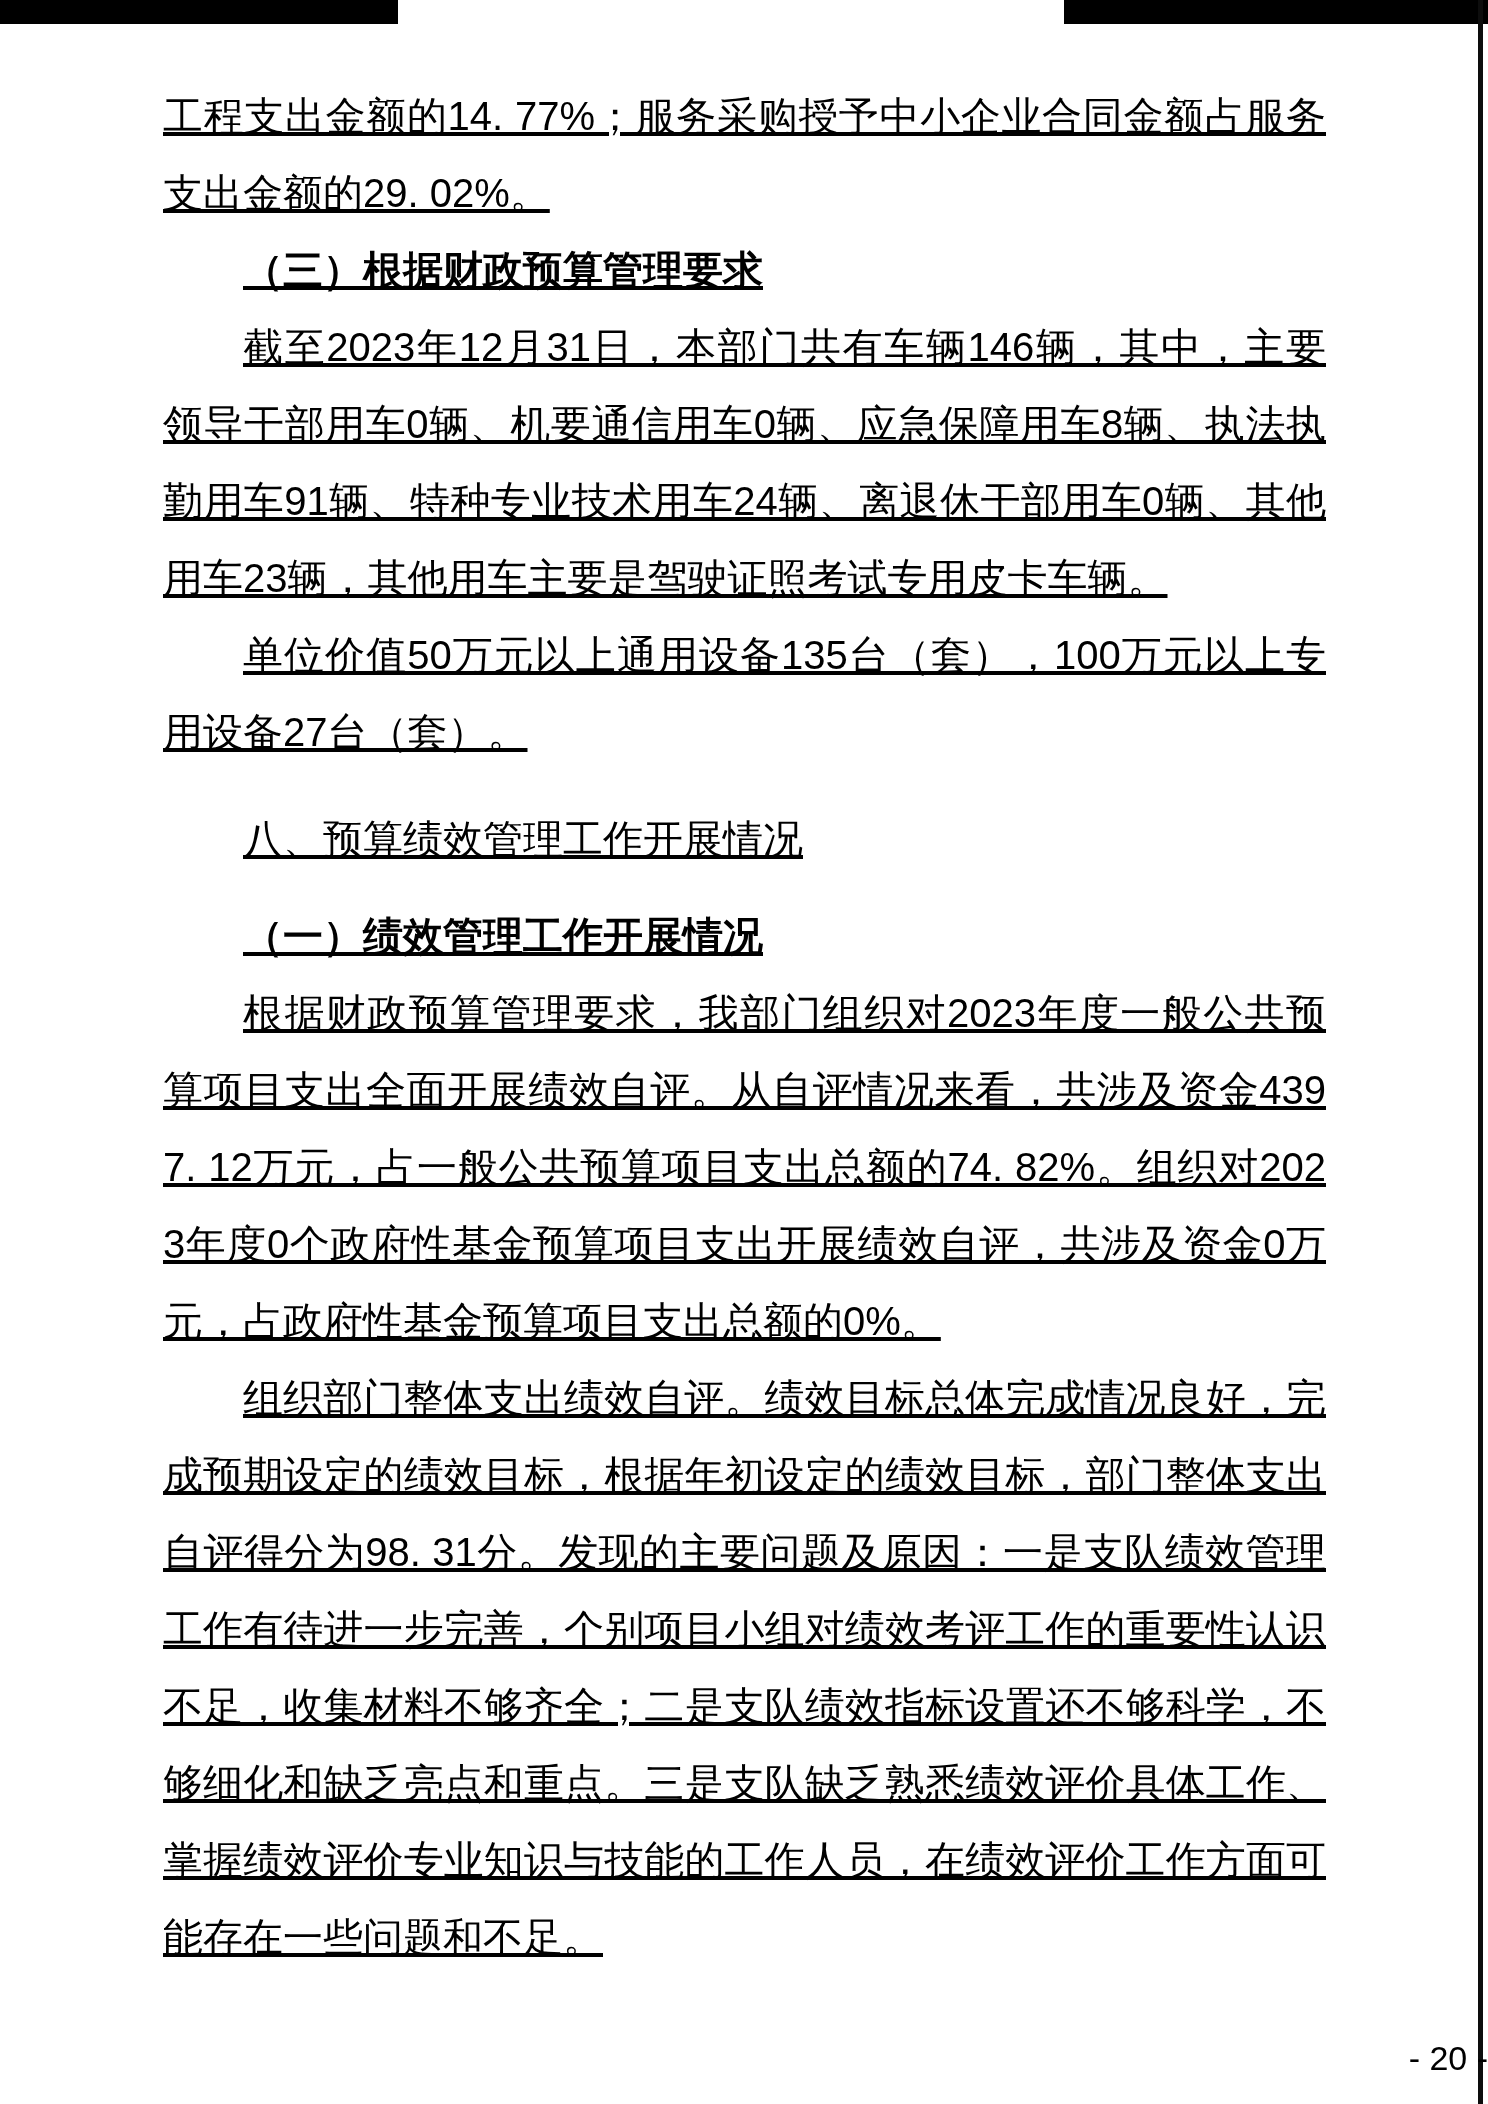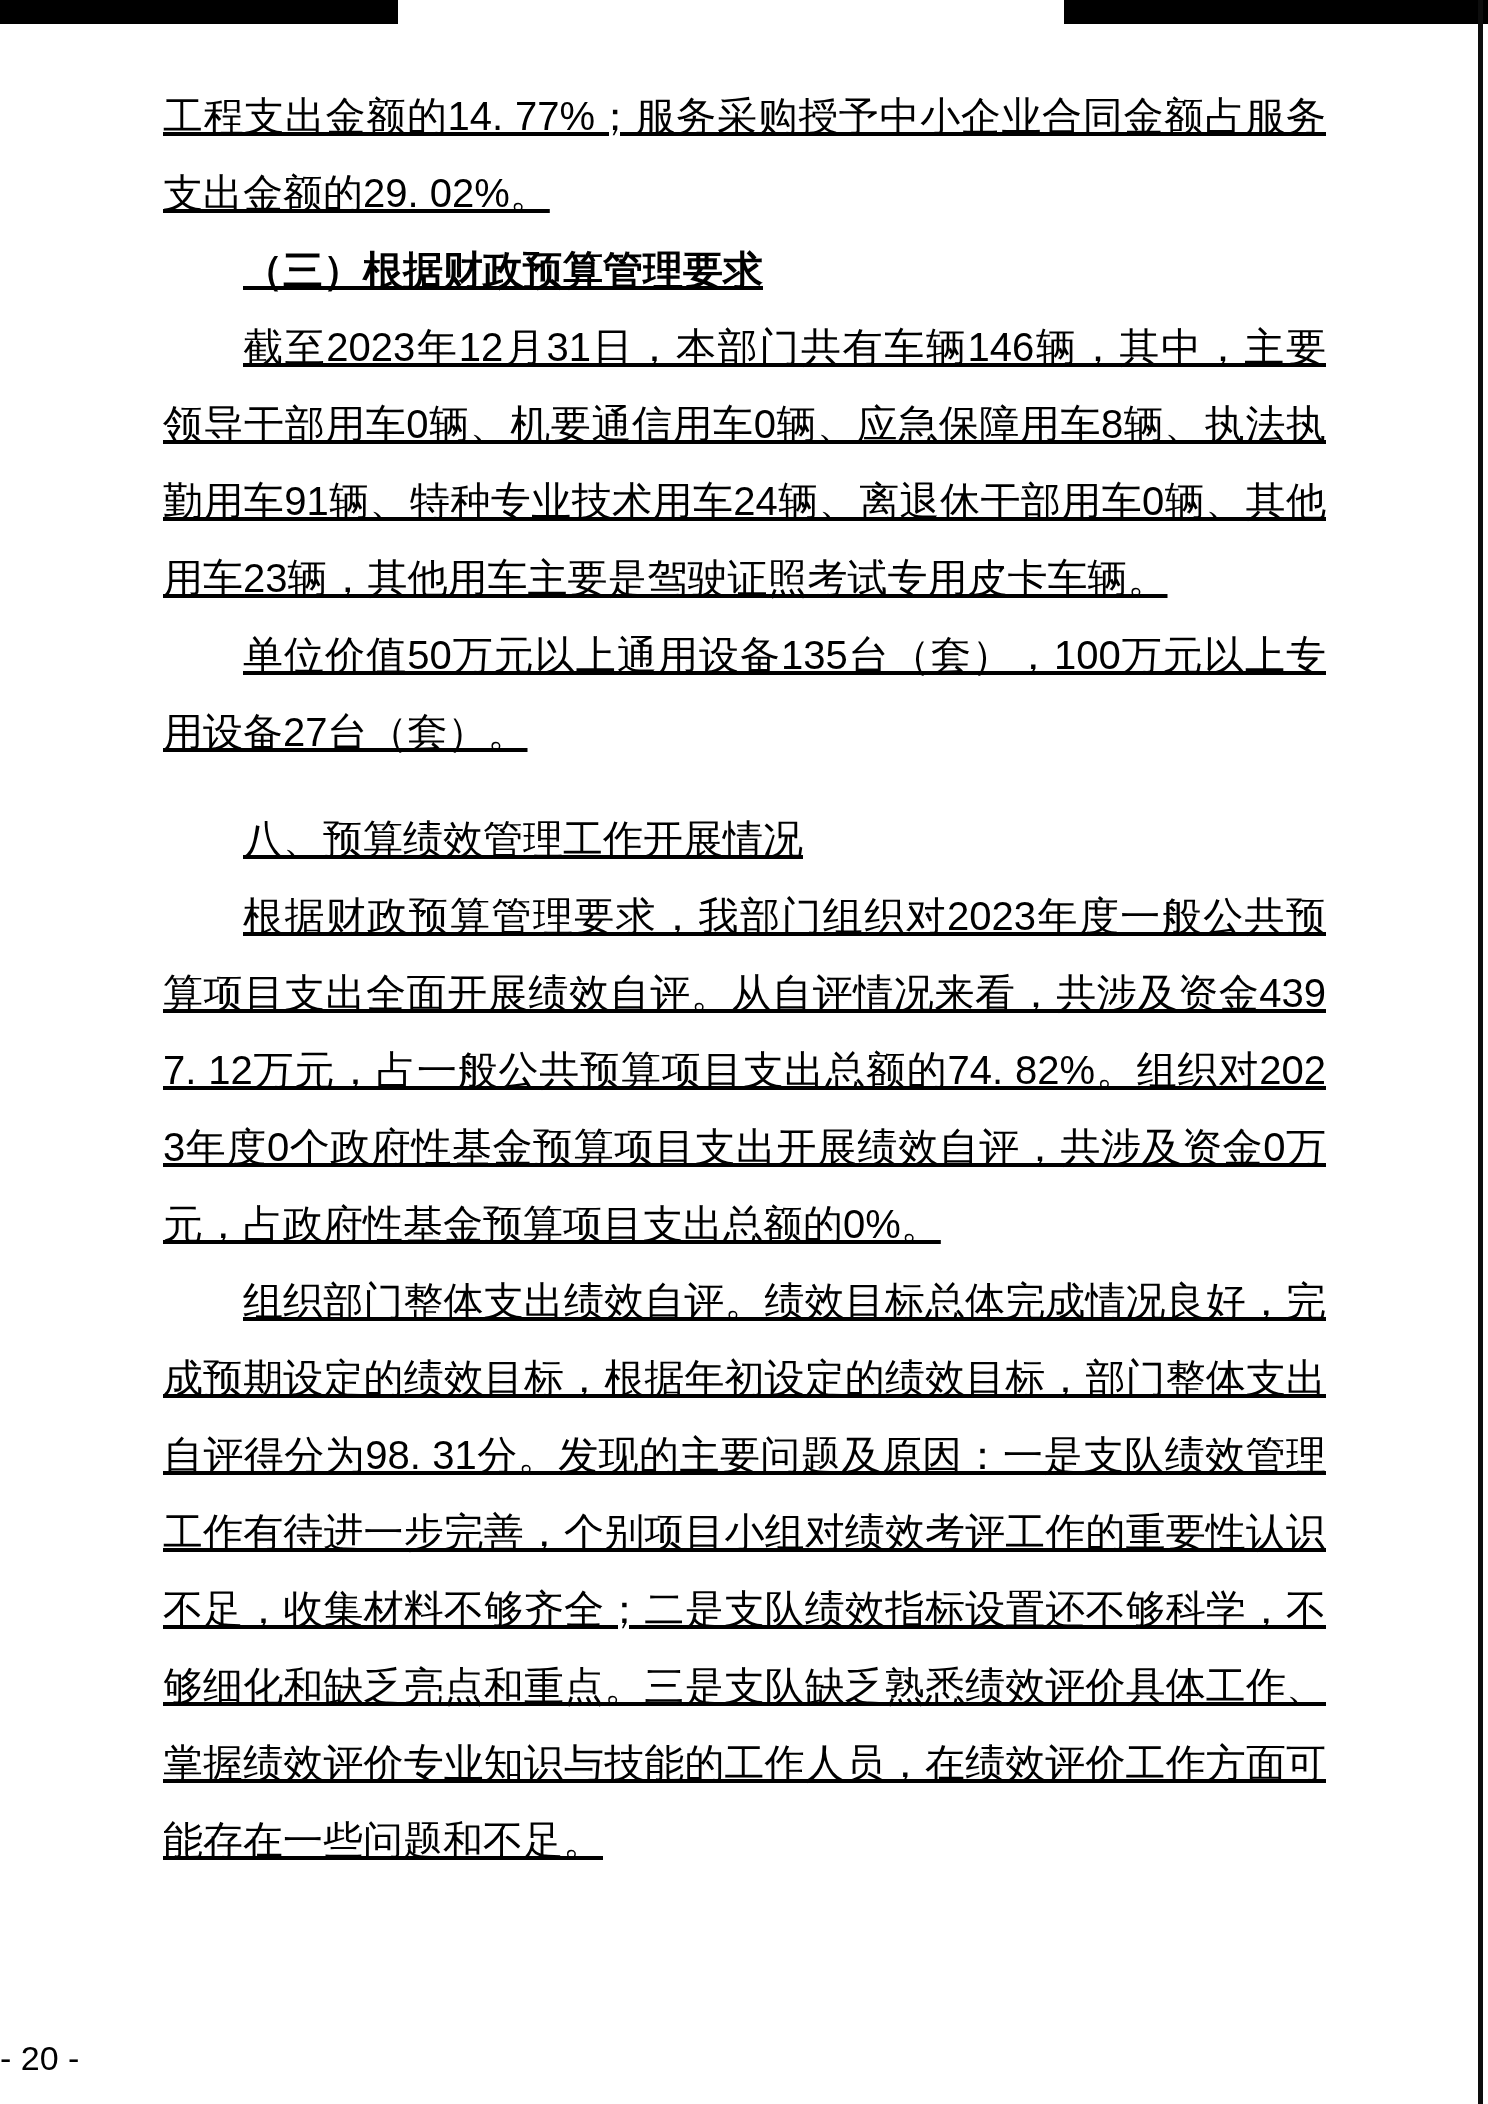--- a/index.html
+++ b/index.html
@@ -67,21 +67,21 @@
   }
   .heading-3 {
     text-indent: 2em;
     font-weight: 700;
   }
   .footer {
     position: absolute;
     top: 2038px;
     left: 0;
     width: 100%;
-    text-align: left;
+    text-align: right;
     font-size: 34px;
     line-height: 40px;
     color: #000000;
   }
 </style>
 </head>
 <body>
 
 <div class="doc">
 
@@ -94,20 +94,21 @@
     <p class="body-par no-indent">工程支出金额的14. 77%；服务采购授予中小企业合同金额占服务支出金额的29. 02%。</p>
 
     <p class="heading-3">（三）根据财政预算管理要求</p>
 
     <p class="body-par">截至2023年12月31日，本部门共有车辆146辆，其中，主要领导干部用车0辆、机要通信用车0辆、应急保障用车8辆、执法执勤用车91辆、特种专业技术用车24辆、离退休干部用车0辆、其他用车23辆，其他用车主要是驾驶证照考试专用皮卡车辆。</p>
 
     <p class="body-par">单位价值50万元以上通用设备135台（套），100万元以上专用设备27台（套）。</p>
 
     <p class="heading-1">八、预算绩效管理工作开展情况</p>
 
+    <p class="heading-2">（一）绩效管理工作开展情况</p>
 
     <p class="body-par">根据财政预算管理要求，我部门组织对2023年度一般公共预算项目支出全面开展绩效自评。从自评情况来看，共涉及资金4397. 12万元，占一般公共预算项目支出总额的74. 82%。组织对2023年度0个政府性基金预算项目支出开展绩效自评，共涉及资金0万元，占政府性基金预算项目支出总额的0%。</p>
 
     <p class="body-par">组织部门整体支出绩效自评。绩效目标总体完成情况良好，完成预期设定的绩效目标，根据年初设定的绩效目标，部门整体支出自评得分为98. 31分。发现的主要问题及原因：一是支队绩效管理工作有待进一步完善，个别项目小组对绩效考评工作的重要性认识不足，收集材料不够齐全；二是支队绩效指标设置还不够科学，不够细化和缺乏亮点和重点。三是支队缺乏熟悉绩效评价具体工作、掌握绩效评价专业知识与技能的工作人员，在绩效评价工作方面可能存在一些问题和不足。</p>
 
   </div>
 
   <div class="footer">- 20 -</div>
 
 </div>

